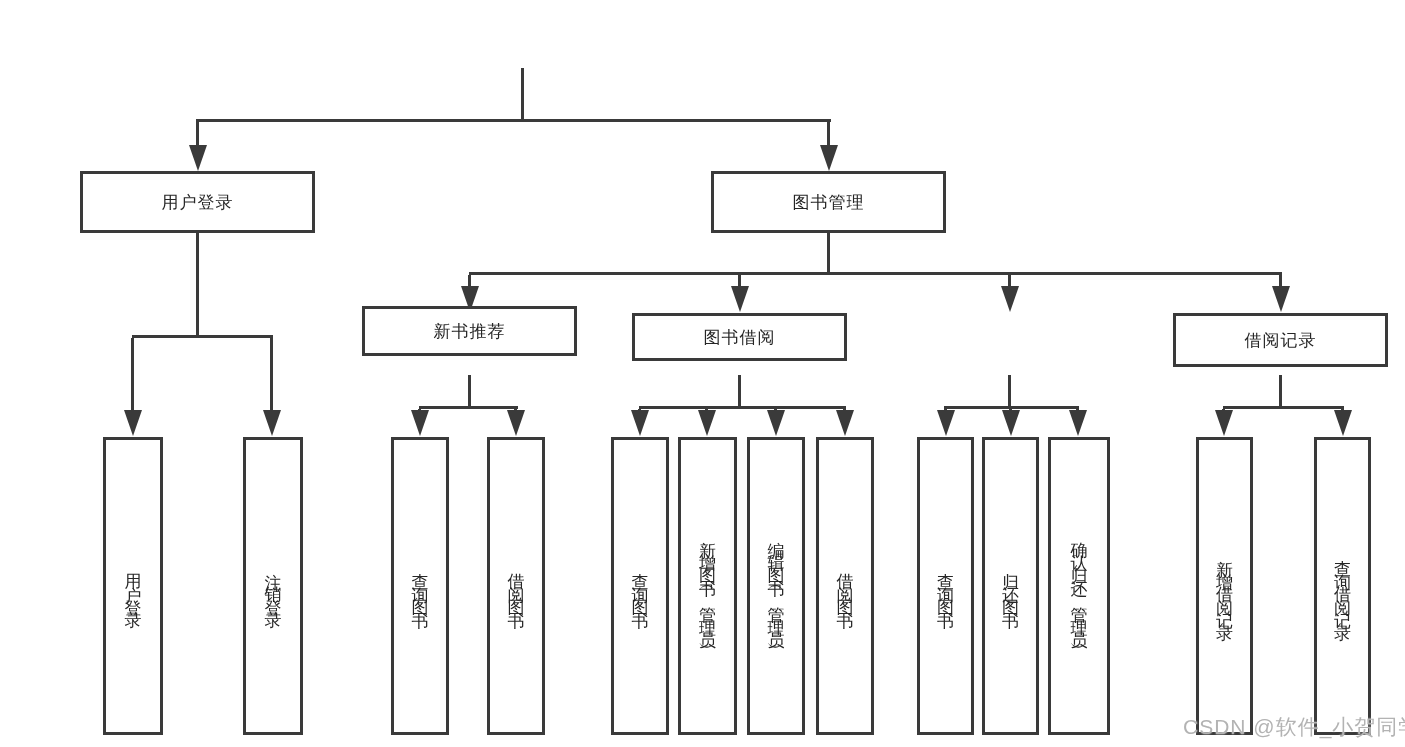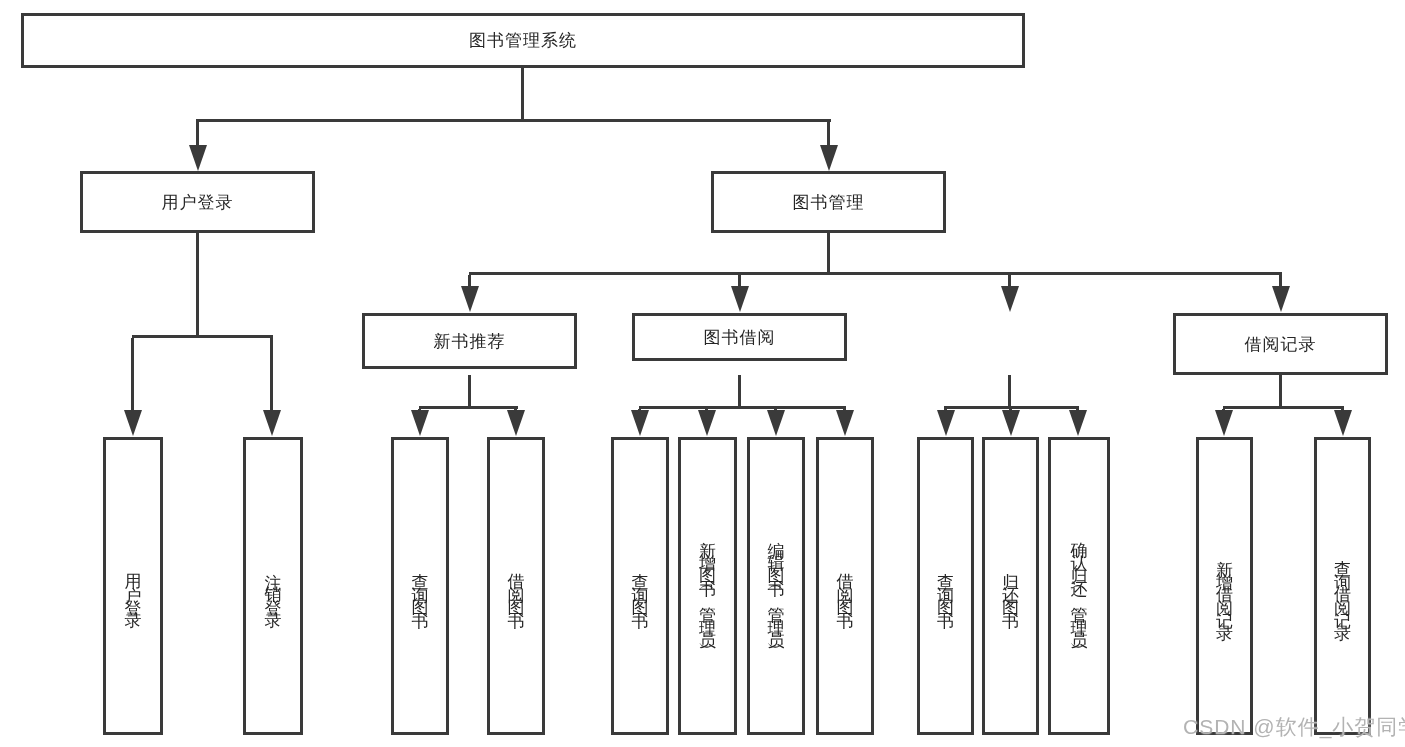--- a/index.html
+++ b/index.html
@@ -64,23 +64,20 @@
     white-space:nowrap;
     z-index:5;
     letter-spacing:1px;
   }
 </style>
 </head>
 <body>
 
 <div class="canvas">
 
-  <div class="box" style="left:21px;top:13px;width:1004px;height:55px">
-    <span class="lbl">图书管理系统</span>
-  </div>
 
   <div class="vline" style="left:521px;top:68px;height:54px"></div>
   <div class="hline" style="left:196px;top:119px;width:635px"></div>
   <div class="arrow" style="left:189px;top:122px;height:49px"></div>
   <div class="arrow" style="left:820px;top:122px;height:49px"></div>
 
   <div class="box" style="left:80px;top:171px;width:235px;height:62px">
     <span class="lbl">用户登录</span>
   </div>
   <div class="box" style="left:711px;top:171px;width:235px;height:62px">
@@ -92,27 +89,27 @@
   <div class="arrow" style="left:124px;top:338px;height:98px"></div>
   <div class="arrow" style="left:263px;top:338px;height:98px"></div>
 
   <div class="vline" style="left:827px;top:233px;height:42px"></div>
   <div class="hline" style="left:469px;top:272px;width:813px"></div>
   <div class="arrow" style="left:461px;top:275px;height:37px"></div>
   <div class="arrow" style="left:731px;top:275px;height:37px"></div>
   <div class="arrow" style="left:1001px;top:275px;height:37px"></div>
   <div class="arrow" style="left:1272px;top:275px;height:37px"></div>
 
-  <div class="box" style="left:362px;top:313px;width:215px;height:56px">
+  <div class="box" style="left:362px;top:306px;width:215px;height:50px">
     <span class="lbl">新书推荐</span>
   </div>
   <div class="box" style="left:632px;top:313px;width:215px;height:48px">
     <span class="lbl">图书借阅</span>
   </div>
-  <div class="box" style="left:1173px;top:313px;width:215px;height:62px">
+  <div class="box" style="left:1173px;top:313px;width:215px;height:54px">
     <span class="lbl">借阅记录</span>
   </div>
 
   <div class="vline" style="left:468px;top:375px;height:34px"></div>
   <div class="hline" style="left:419px;top:406px;width:99px"></div>
   <div class="arrow" style="left:411px;top:409px;height:27px"></div>
   <div class="arrow" style="left:507px;top:409px;height:27px"></div>
 
   <div class="vline" style="left:738px;top:375px;height:34px"></div>
   <div class="hline" style="left:639px;top:406px;width:207px"></div>

